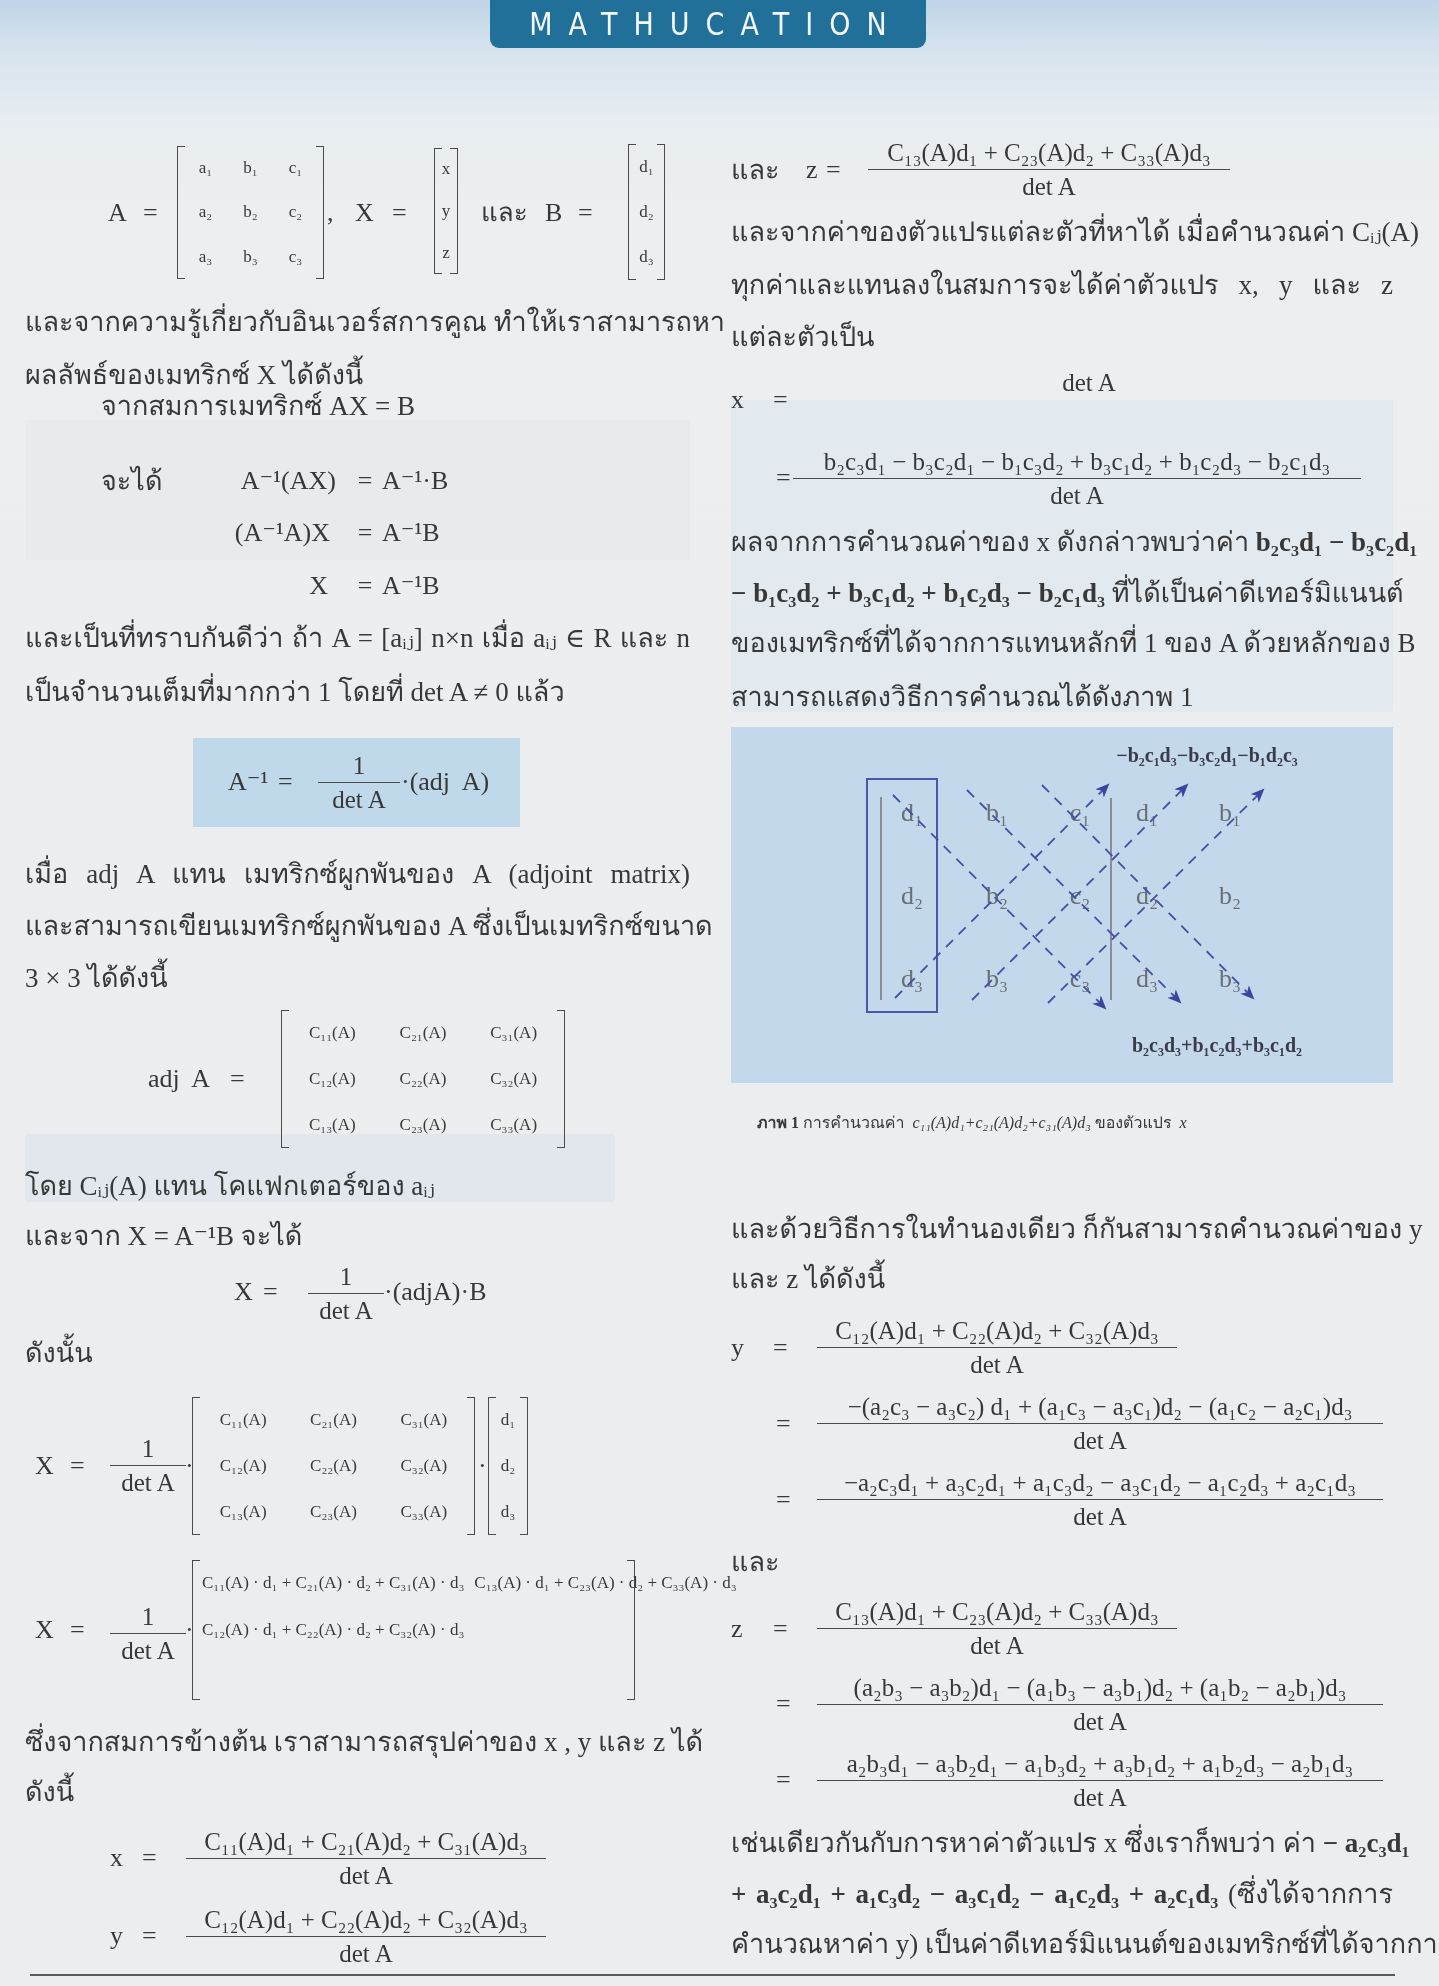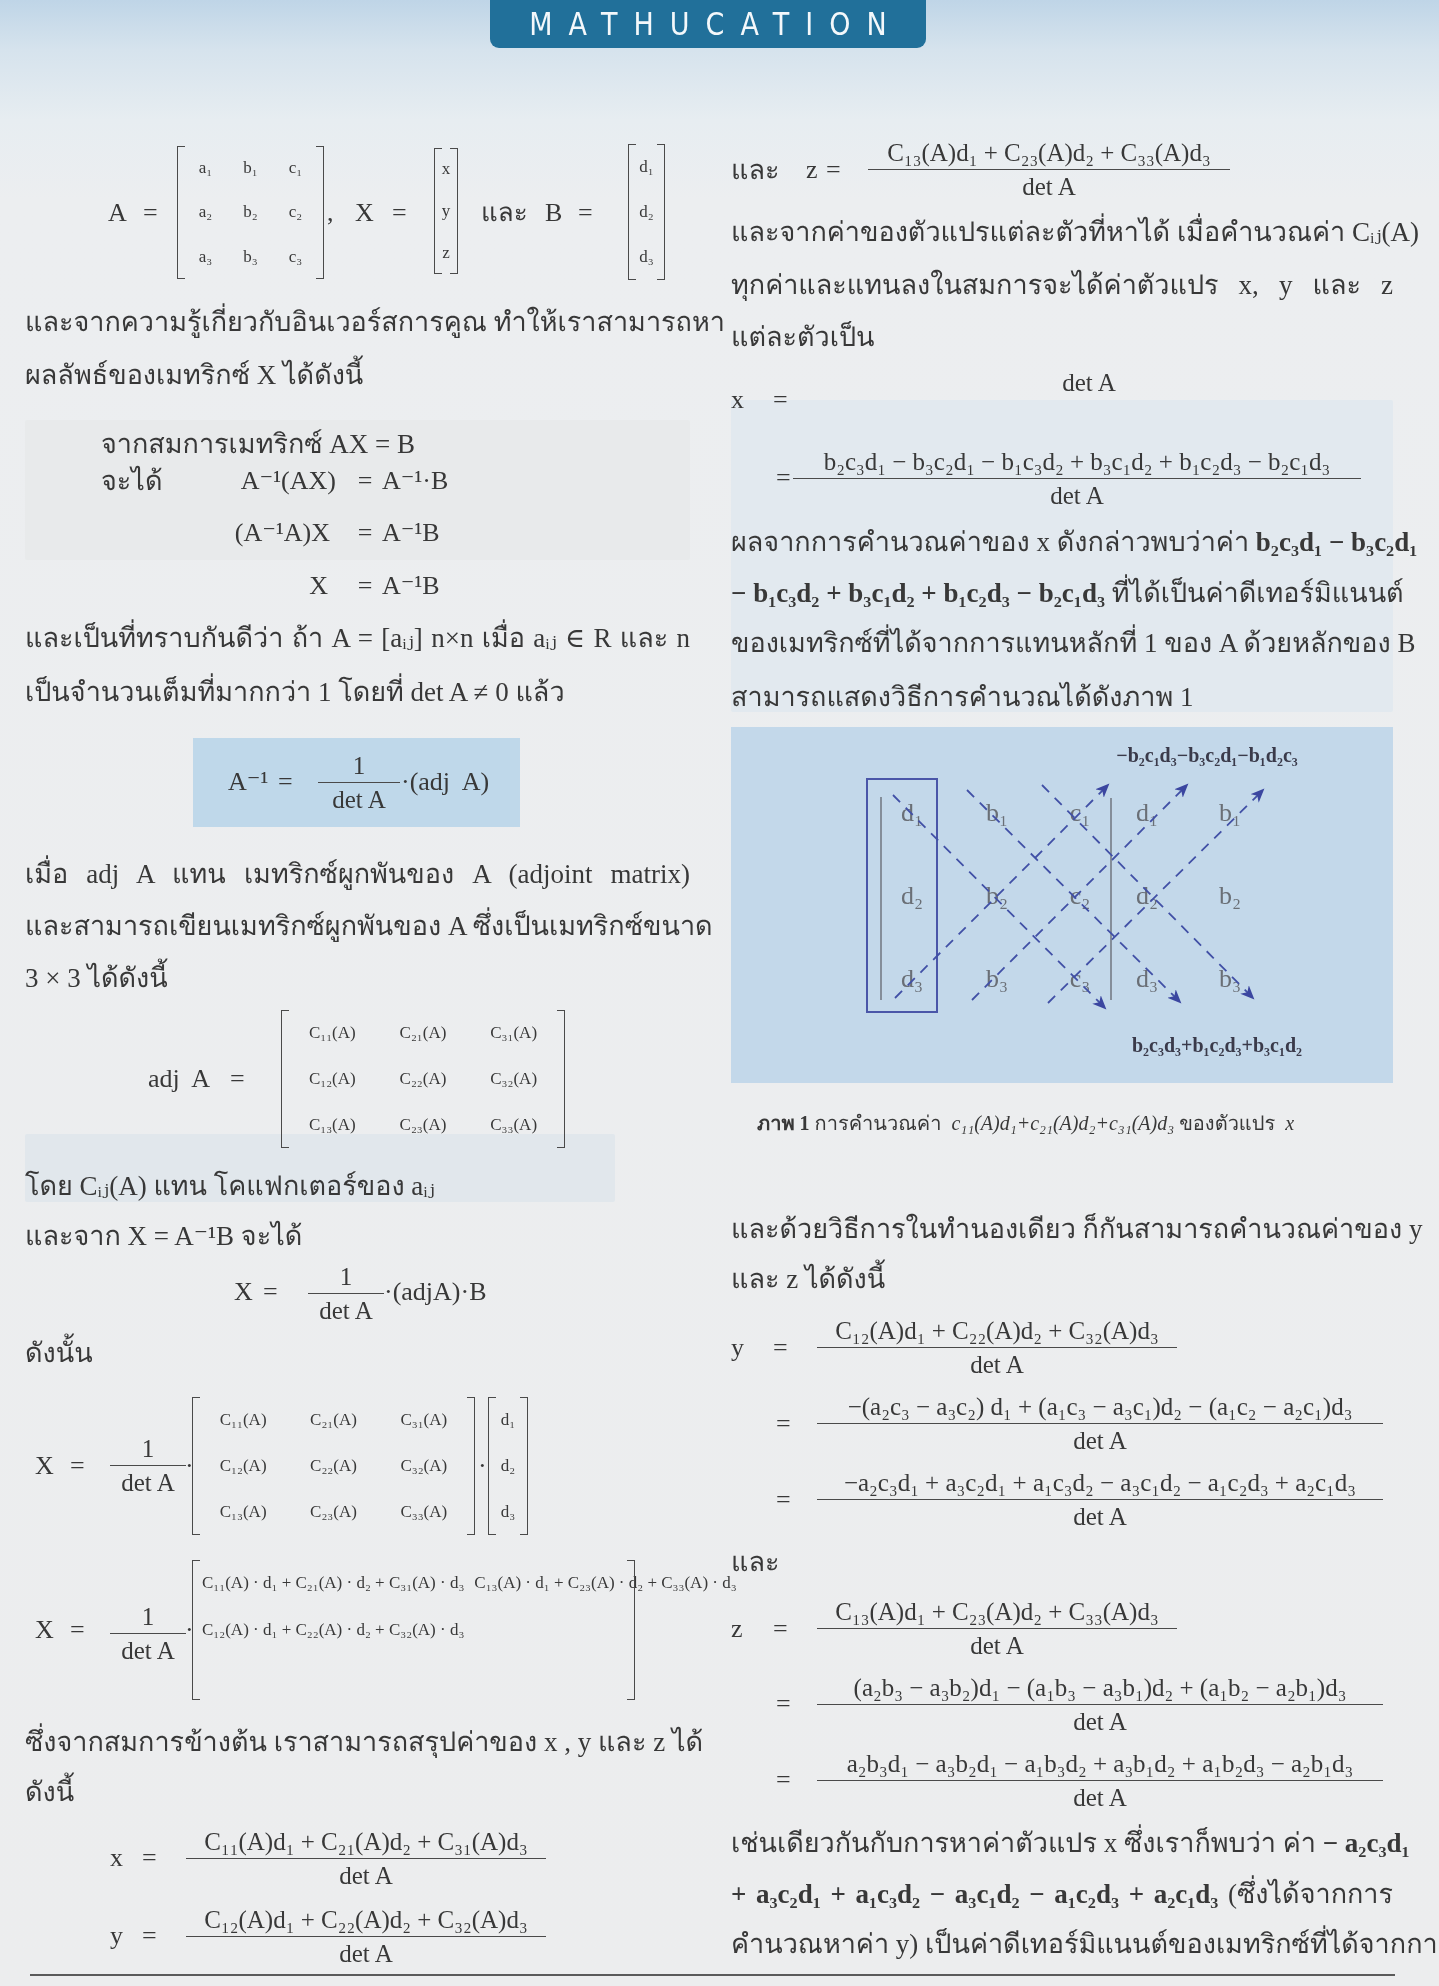--- a/index.html
+++ b/index.html
@@ -18,21 +18,21 @@
 .frac .den{height:35px;line-height:34px;white-space:nowrap}
 .matrix{position:absolute;display:grid;align-items:center;font-size:17px}
 .matrix::before,.matrix::after{content:"";position:absolute;top:0;bottom:0;width:7px;border:1.6px solid #4a4a4a}
 .matrix::before{left:0;border-right:none}
 .matrix::after{right:0;border-left:none}
 .matrix .cell{text-align:center;white-space:nowrap}
 .matrix.rows-left .cell{text-align:left;padding-left:10px}
 .hl-box{position:absolute;left:193px;top:738px;width:327px;height:89px}
 .figure{position:absolute;left:731px;top:727px;width:662px;height:356px}
 .figure svg text{font-family:"Liberation Serif","DejaVu Serif",serif}
-.caption{position:absolute;left:757px;top:1107px;height:32px;line-height:32px;font-size:20px;white-space:nowrap}
+.caption{position:absolute;left:757px;top:1107px;height:32px;line-height:32px;font-size:16px;white-space:nowrap}
 .caption .it{font-style:italic}
 .rule{position:absolute;left:30px;top:1974px;width:1365px;height:2px;background:#5a5a5a}
 </style>
 </head>
 <body>
 
 <div class="ghost" style="left:731px;top:400px;width:662px;height:312px;background:#e2e9ef"></div>
 <div class="ghost" style="left:25px;top:1134px;width:590px;height:68px;background:#e1e7ec"></div>
 <div class="ghost" style="left:25px;top:420px;width:665px;height:140px;background:#e8eaeb"></div>
 
@@ -71,21 +71,21 @@
       <span class="cell">d₁</span>
       <span class="cell">d₂</span>
       <span class="cell">d₃</span>
     </div>
   </div>
 
   <div class="line just" style="left:25px;top:304px;width:665px">และจากความรู้เกี่ยวกับอินเวอร์สการคูณ ทำให้เราสามารถหา</div>
   <div class="line" style="left:25px;top:357px">ผลลัพธ์ของเมทริกซ์ X ได้ดังนี้</div>
 
   <div>
-    <div class="line" style="left:101px;top:426px">จากสมการเมทริกซ์ AX = B</div>
+    <div class="line" style="left:101px;top:388px">จากสมการเมทริกซ์ AX = B</div>
     <div class="line" style="left:101px;top:463px">จะได้</div>
 
     <div class="line m" style="left:190px;top:463px;width:146px;text-align:right">A⁻¹(AX)</div>
     <div class="line m eqs" style="left:352px;top:463px;width:26px">=</div>
     <div class="line m" style="left:382px;top:463px">A⁻¹·B</div>
 
     <div class="line m" style="left:190px;top:515px;width:140px;text-align:right">(A⁻¹A)X</div>
     <div class="line m eqs" style="left:352px;top:515px;width:26px">=</div>
     <div class="line m" style="left:382px;top:515px">A⁻¹B</div>
 

